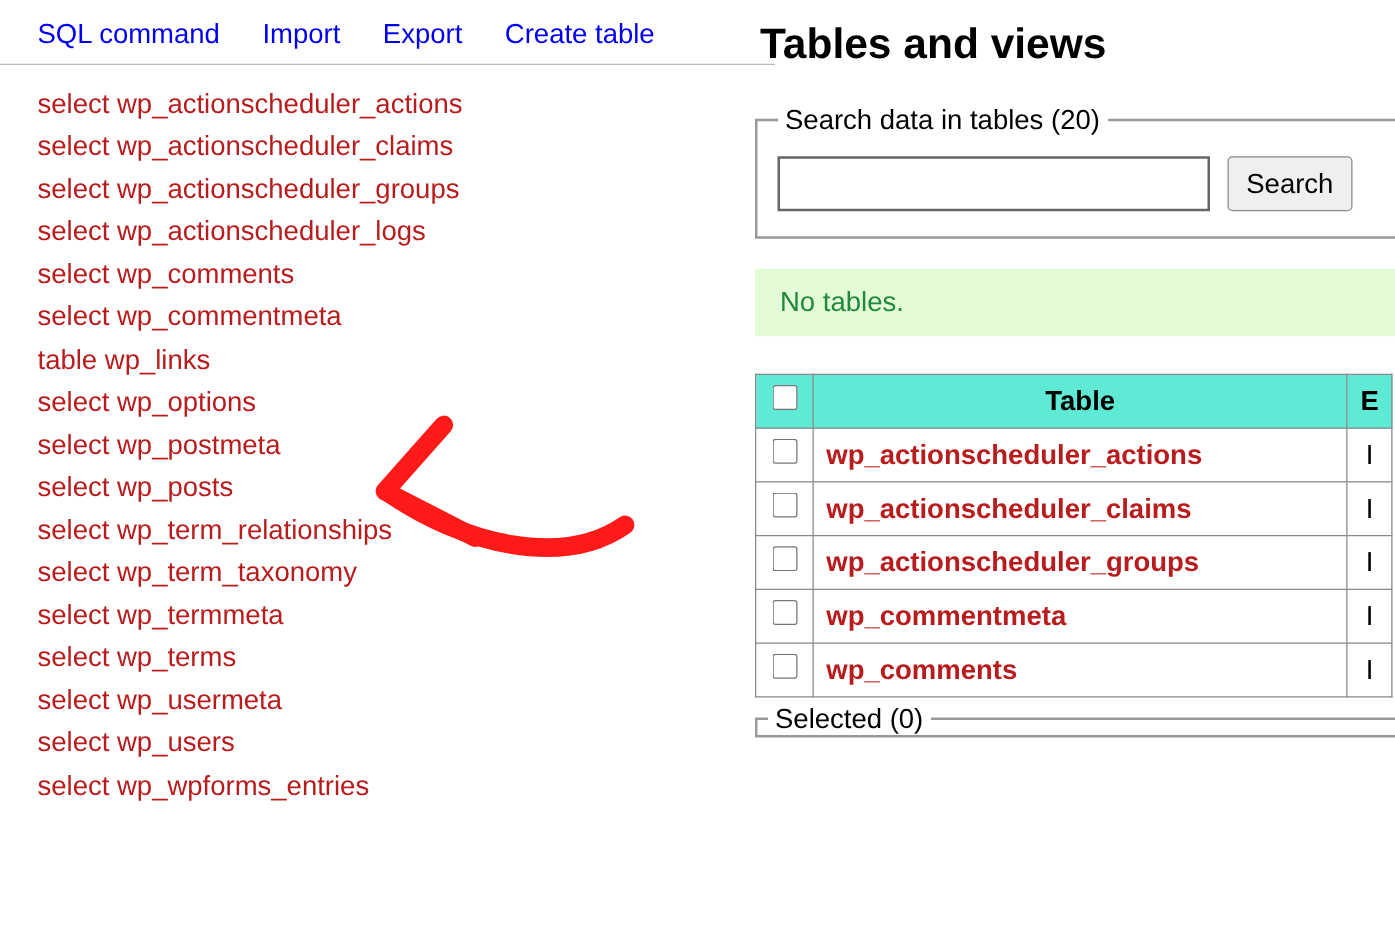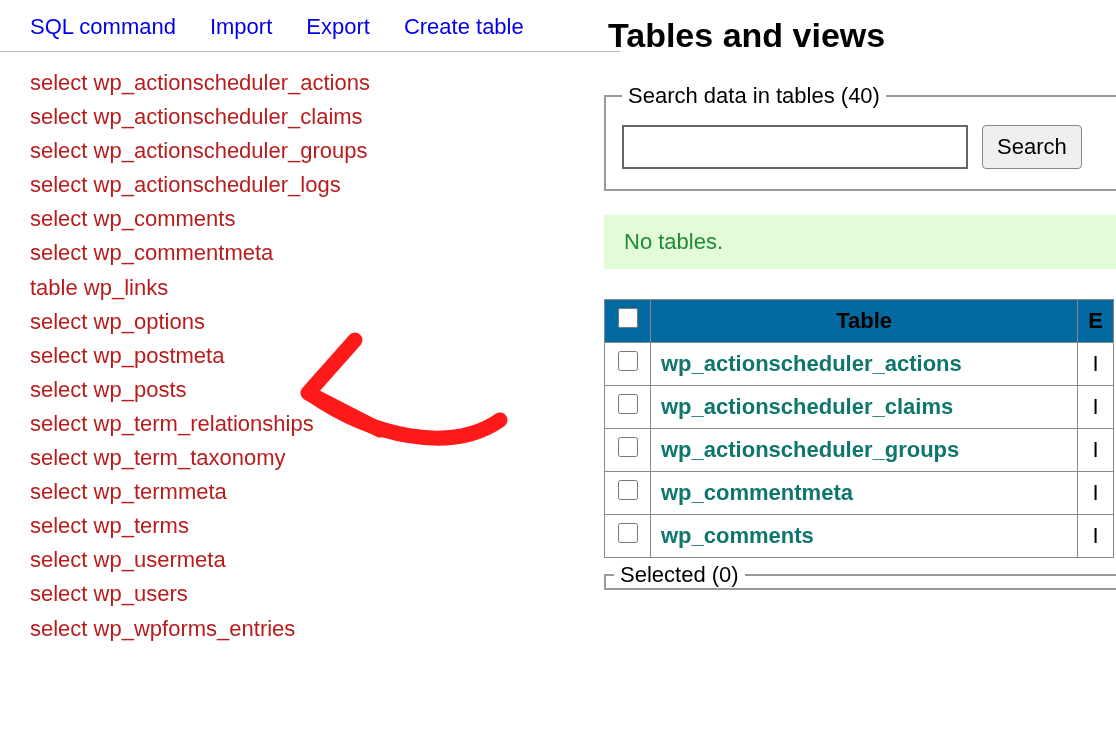--- a/index.html
+++ b/index.html
@@ -113,34 +113,34 @@
       border-collapse: collapse;
       width: 510px;
     }
     table.data th, table.data td {
       border: 1px solid #888;
       padding: 8px 10px;
       font-size: 22px;
       text-align: left;
     }
     table.data th {
-      background: #0369a1;
+      background: #5eead4;
       font-weight: bold;
       text-align: center;
     }
     table.data th.checkbox-col, table.data td.checkbox-col {
       width: 46px;
       text-align: center;
     }
     table.data th.extra {
       width: 24px;
       text-align: center;
     }
     table.data td.table-name a {
-      color: #0f766e;
+      color: #b91c1c;
       font-weight: bold;
       text-decoration: none;
     }
     table.data td.extra { text-align: center; }
     input[type="checkbox"] {
       width: 20px;
       height: 20px;
       cursor: pointer;
     }
 
@@ -193,21 +193,21 @@
       <a href="#">select wp_usermeta</a>
       <a href="#">select wp_users</a>
       <a href="#">select wp_wpforms_entries</a>
     </div>
 </div>
 
 <div class="main">
   <h1>Tables and views</h1>
 
   <fieldset>
-    <legend>Search data in tables (40)</legend>
+    <legend>Search data in tables (20)</legend>
     <div class="search-row">
       <input class="search-input" type="text" style="">
       <input class="search-btn" type="submit" value="Search" style="">
     </div>
   </fieldset>
 
   <div class="no-tables">No tables.</div>
 
   <table class="data">
     <thead>

